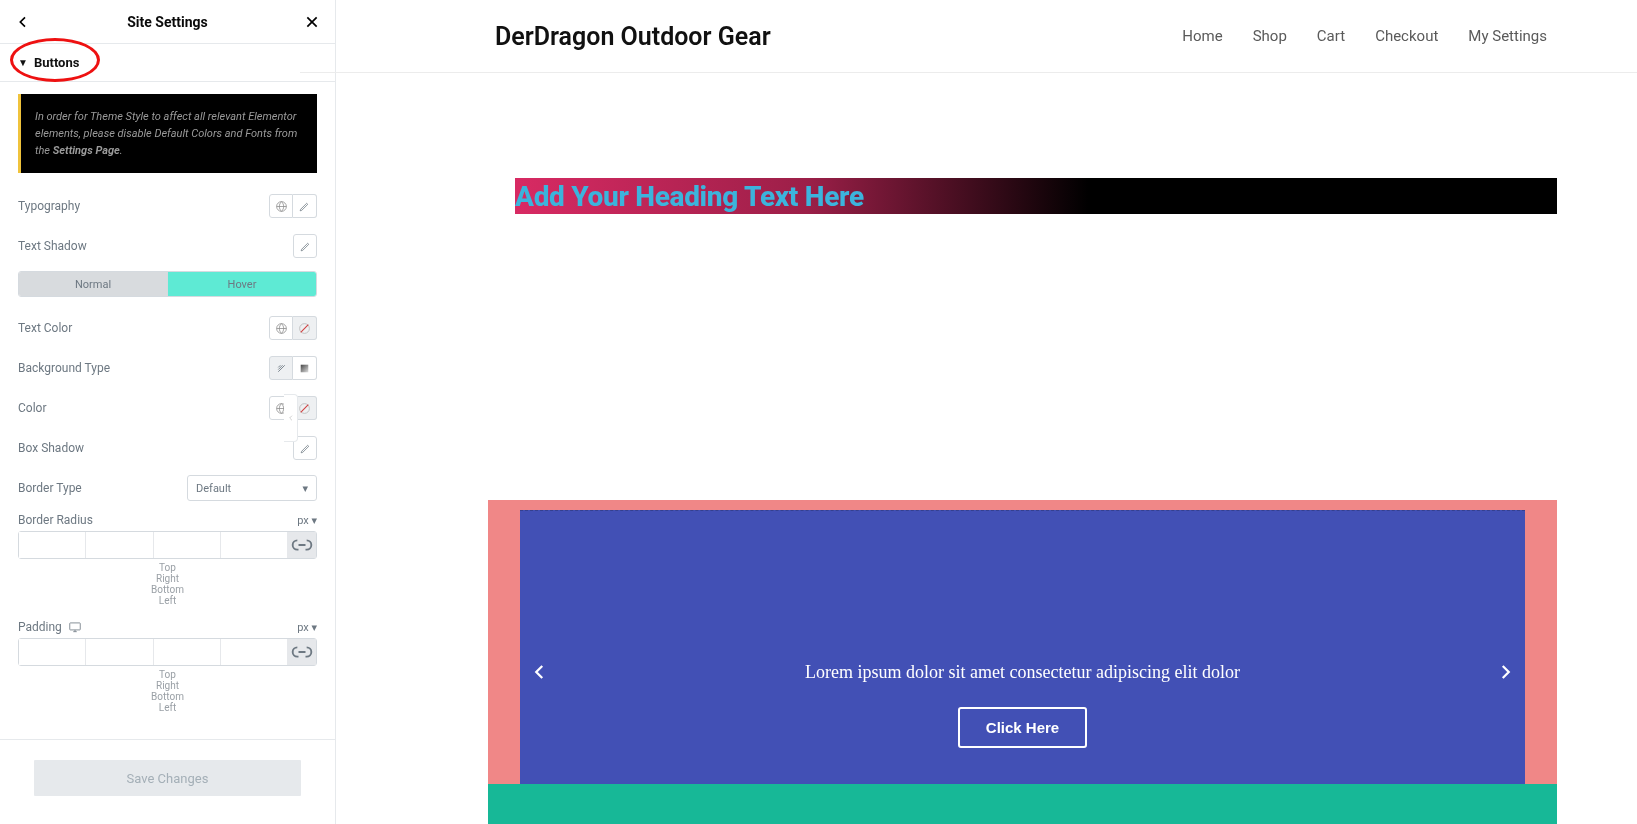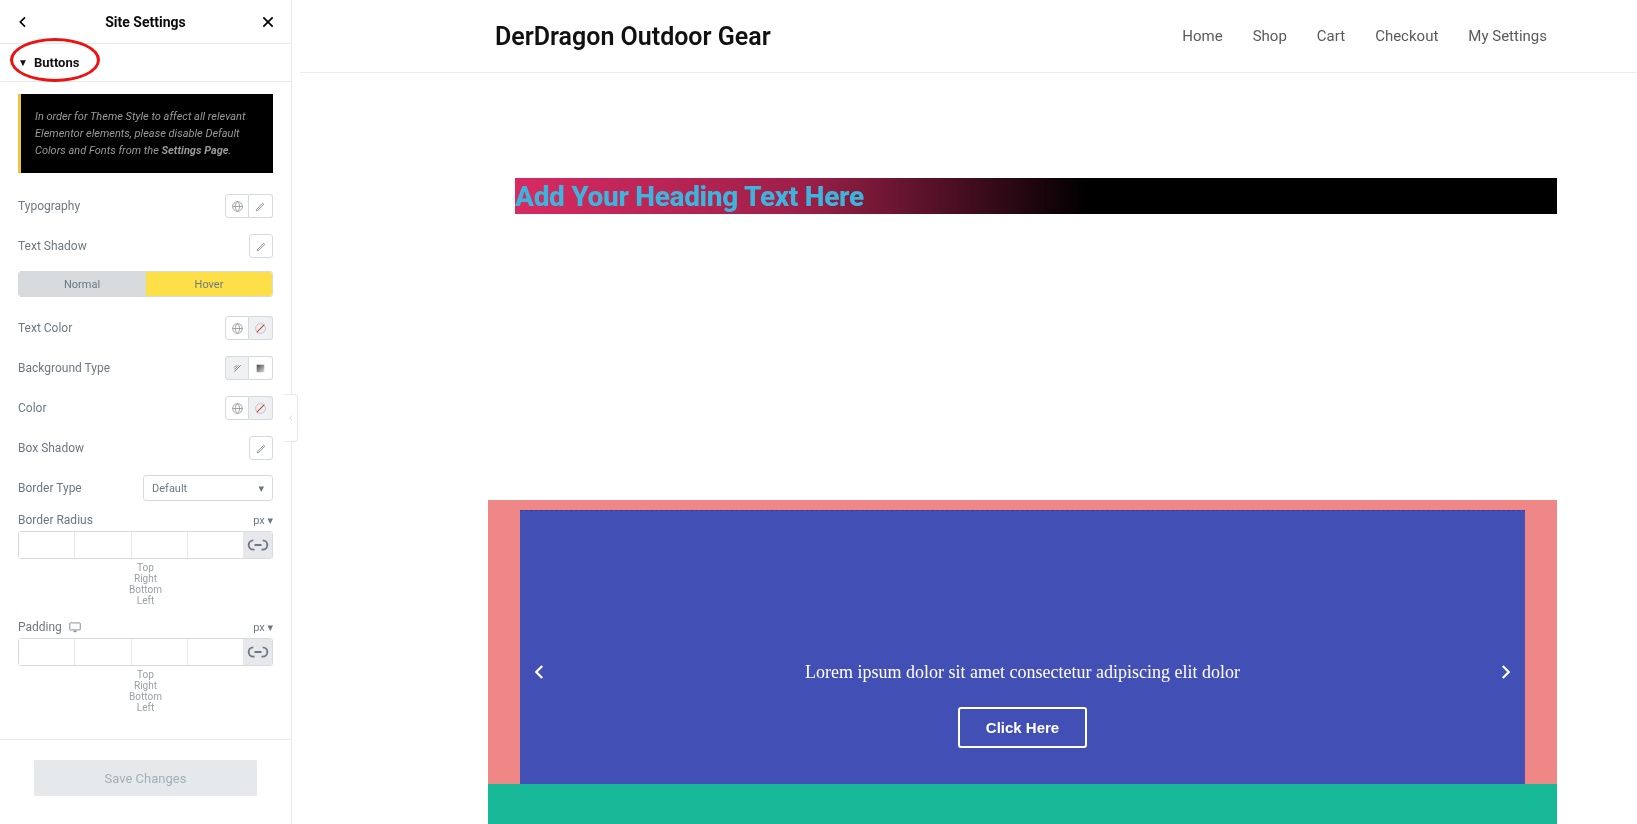--- a/index.html
+++ b/index.html
@@ -1,19 +1,19 @@
 <!DOCTYPE html>
 <html><head>
 <meta charset="utf-8">
 <style>
 * { box-sizing: border-box; margin: 0; padding: 0; }
 body { font-family: -apple-system, BlinkMacSystemFont, "Segoe UI", Roboto, Helvetica, Arial, sans-serif; background: #fff; height: 824px; width: 1637px; overflow: hidden; position: relative; }
 
 
-.panel { position: absolute; left: 0; top: 0; width: 292px; height: 100%; background: #fff; border-right: 1px solid #e6e9ec; display: flex; flex-direction: column; }
+.panel { position: absolute; left: 0; top: 0; width: 336px; height: 100%; background: #fff; border-right: 1px solid #e6e9ec; display: flex; flex-direction: column; }
 .panel-header { height: 44px; border-bottom: 1px solid #e6e9ec; display: flex; align-items: center; justify-content: space-between; padding: 0 14px; }
 .panel-header .title { font-size: 14px; font-weight: 700; color: #0a0a0a; }
 .hdr-btn { width: 18px; height: 18px; display: flex; align-items: center; justify-content: center; cursor: pointer; }
 .hdr-btn svg { width: 16px; height: 16px; stroke: #000; stroke-width: 2.5; fill: none; }
 
 .section-head { height: 38px; display: flex; align-items: center; padding: 0 18px; font-size: 13px; font-weight: 700; color: #111; border-bottom: 1px solid #e6e9ec; position: relative; }
 .section-head .caret { margin-right: 6px; font-size: 10px; }
 .annot { position:absolute; left:10px; top:-6px; width:90px; height:44px; border:3px solid #e11; border-radius:50%; pointer-events:none;}
 
 .panel-body { flex: 1; overflow-y: auto; padding: 12px 18px 18px; }
@@ -26,21 +26,21 @@
 .chip { width: 24px; height: 24px; border: 1px solid #d5dadf; background:#fff; display:flex; align-items:center; justify-content:center; cursor:pointer; }
 .chip + .chip { border-left: none; }
 .chip.first { border-top-left-radius:3px; border-bottom-left-radius:3px; }
 .chip.last  { border-top-right-radius:3px; border-bottom-right-radius:3px; }
 .chip svg { width:13px; height:13px; }
 .chip.selected { background:#eef0f2; }
 .chip.noclr svg line { stroke:#d04040; stroke-width:2; }
 .chip .globe { stroke:#888; fill:none; stroke-width:1.4; }
 
 .tabs { display:flex; border:1px solid #d5dadf; border-radius:3px; overflow:hidden; margin:4px 0 16px; }
-.tab { flex:1; height:24px; display:flex; align-items:center; justify-content:center; font-size:11px; color:#6d7882; cursor:pointer; background:#fde047; }
+.tab { flex:1; height:24px; display:flex; align-items:center; justify-content:center; font-size:11px; color:#6d7882; cursor:pointer; background:#5eead4; }
 .tab.active { background:#d8dbde; }
 .tab + .tab { border-left:1px solid #d5dadf; }
 
 .select { width:130px; height:26px; border:1px solid #d5dadf; border-radius:3px; display:flex; align-items:center; justify-content:space-between; padding:0 8px; font-size:11px; color:#6d7882; cursor:pointer; }
 
 .unit-row { display:flex; justify-content:space-between; align-items:center; margin-top:4px; margin-bottom:4px;}
 .unit-lbl { font-size:12px; color:#6d7882; display:flex; align-items:center; gap:6px;}
 .unit-sel { font-size:11px; color:#6d7882; cursor:pointer; }
 
 .quad { display:flex; border:1px solid #d5dadf; border-radius:3px; height:28px; }

